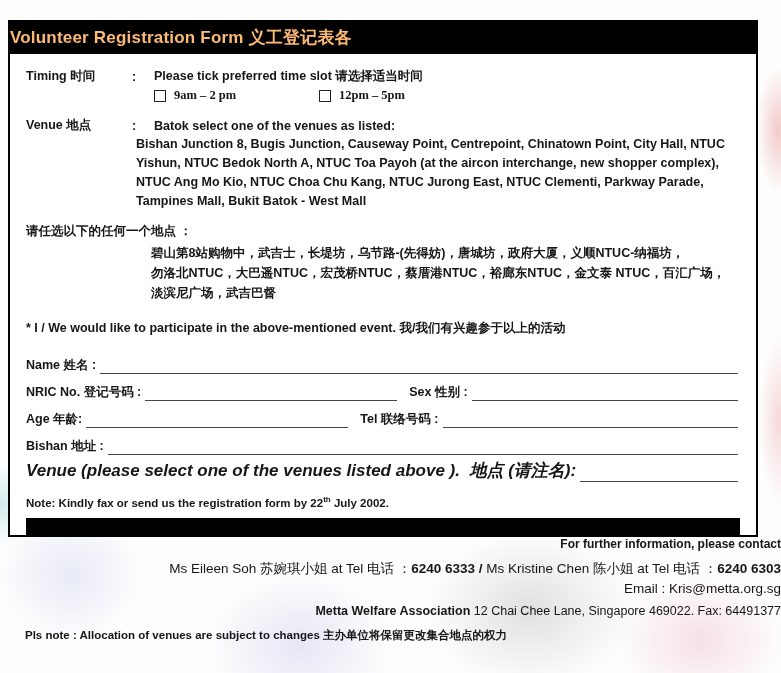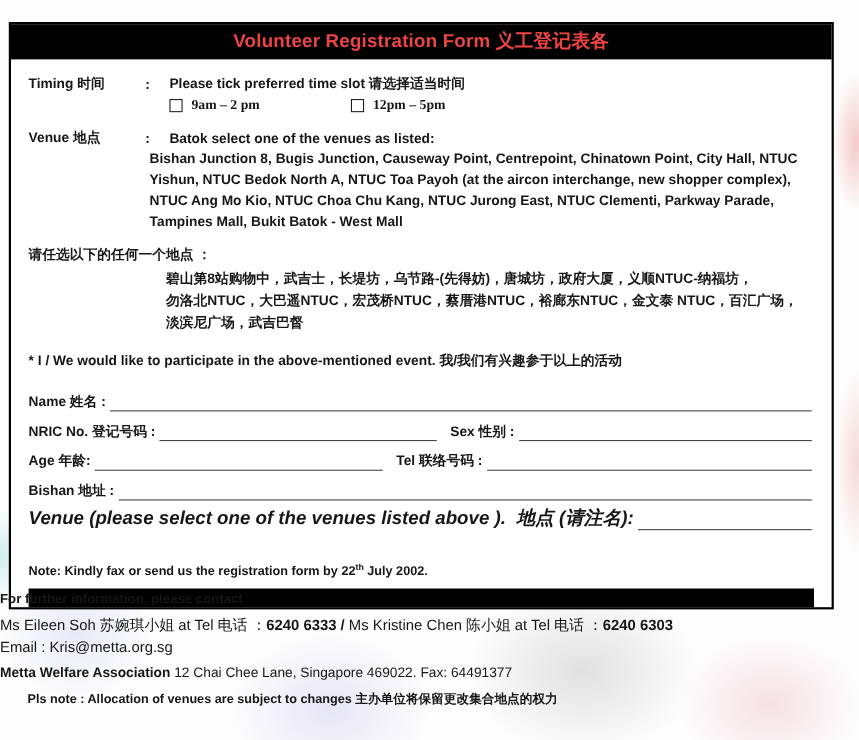--- a/index.html
+++ b/index.html
@@ -15,21 +15,21 @@
       radial-gradient(ellipse 130px 100px at 300px 645px, rgba(203,200,235,.45), rgba(203,200,235,0) 70%),
       radial-gradient(ellipse 100px 90px at 70px 575px, rgba(205,210,240,.45), rgba(205,210,240,0) 70%),
       radial-gradient(ellipse 40px 60px at 2px 505px, rgba(180,225,225,.6), rgba(180,225,225,0) 70%),
       #fdfdfd;
   }
   .form-box{
     position:absolute; left:8px; top:20px; width:750px;
     background:#ffffff; border:2px solid #000;
   }
   .form-header{
-    background:#000; color:#ef4444; text-align:center;
+    background:#000; color:#fdba74; text-align:left;
     font-size:17px; font-weight:bold; padding:4px 0 5px 0; letter-spacing:.2px;
   }
   .form-content{ padding:12px 16px 0 16px; font-size:12.5px; font-weight:bold; }
   .row{ display:flex; align-items:center; }
   .lbl{ width:106px; flex:none; }
   .colon{ width:22px; flex:none; text-align:left; }
   .rc{ flex:1; }
   .row-timing{ margin-top:2px; }
   .cb-line{ margin-left:128px; display:flex; margin-top:3px; }
   .cb-opt{ display:flex; align-items:center;font-family:Liberation Serif, serif; }
@@ -40,24 +40,24 @@
   .cn-heading{ margin-top:12px; }
   .cn-list{ margin-left:125px; line-height:20px; margin-top:3px; }
   .participation{ margin-top:17px; }
   .fields{ margin-top:10px; }
   .frow{ display:flex; align-items:flex-end; height:27px; }
   .flbl{ white-space:pre; }
   .flbl.italic{ font-style:italic; font-size:17px; }
   .uline{ border-bottom:1.5px solid #454545; height:15px; display:inline-block; }
   .grow{ flex:1; margin-left:4px; margin-right:2px; }
   .u-mid{ width:252px; flex:none; margin-left:4px; margin-right:12px; }
-  .note-line{ margin-top:29px; font-size:11.5px; }
+  .note-line{ margin-top:13px; font-size:11.5px; }
   .note-line sup{ font-size:8px; vertical-align:super; }
   .bottom-bar{ margin-top:9px; height:17px; background:#000; width:100%; }
-  .footer-line{ position:absolute; left:0; width:781px; text-align:left; }
+  .footer-line{ position:absolute; left:0; width:781px; text-align:right; }
   .f-heading{ top:537px; font-size:12px; font-weight:bold; }
   .f-contact{ top:560px; font-size:13.5px; }
   .f-contact .b{ font-weight:bold; }
   .f-email{ top:581px; font-size:13.5px; }
   .f-org{ top:604px; font-size:12.5px; }
   .f-org .b{ font-weight:bold; }
   .f-plsnote{ top:628px; left:25px; width:740px; text-align:left; font-size:11.5px; font-weight:bold; }
 </style>
 </head>
 <body>

